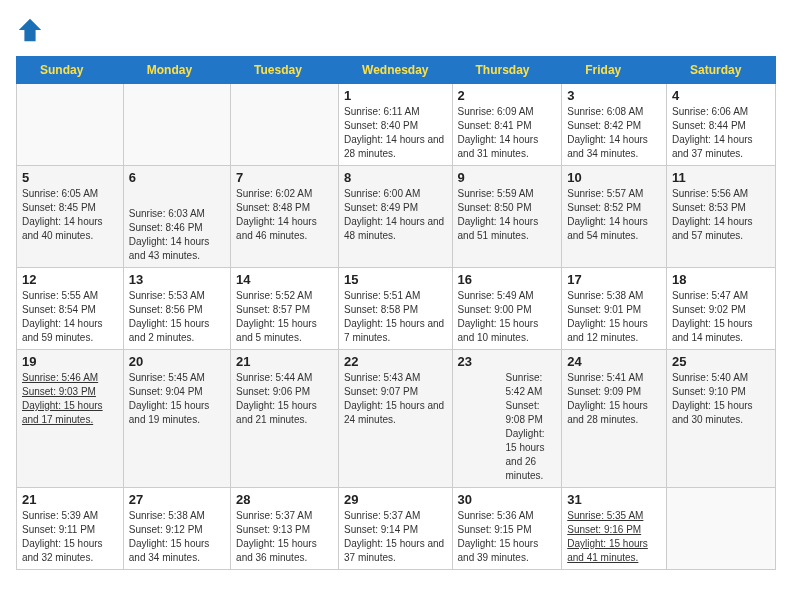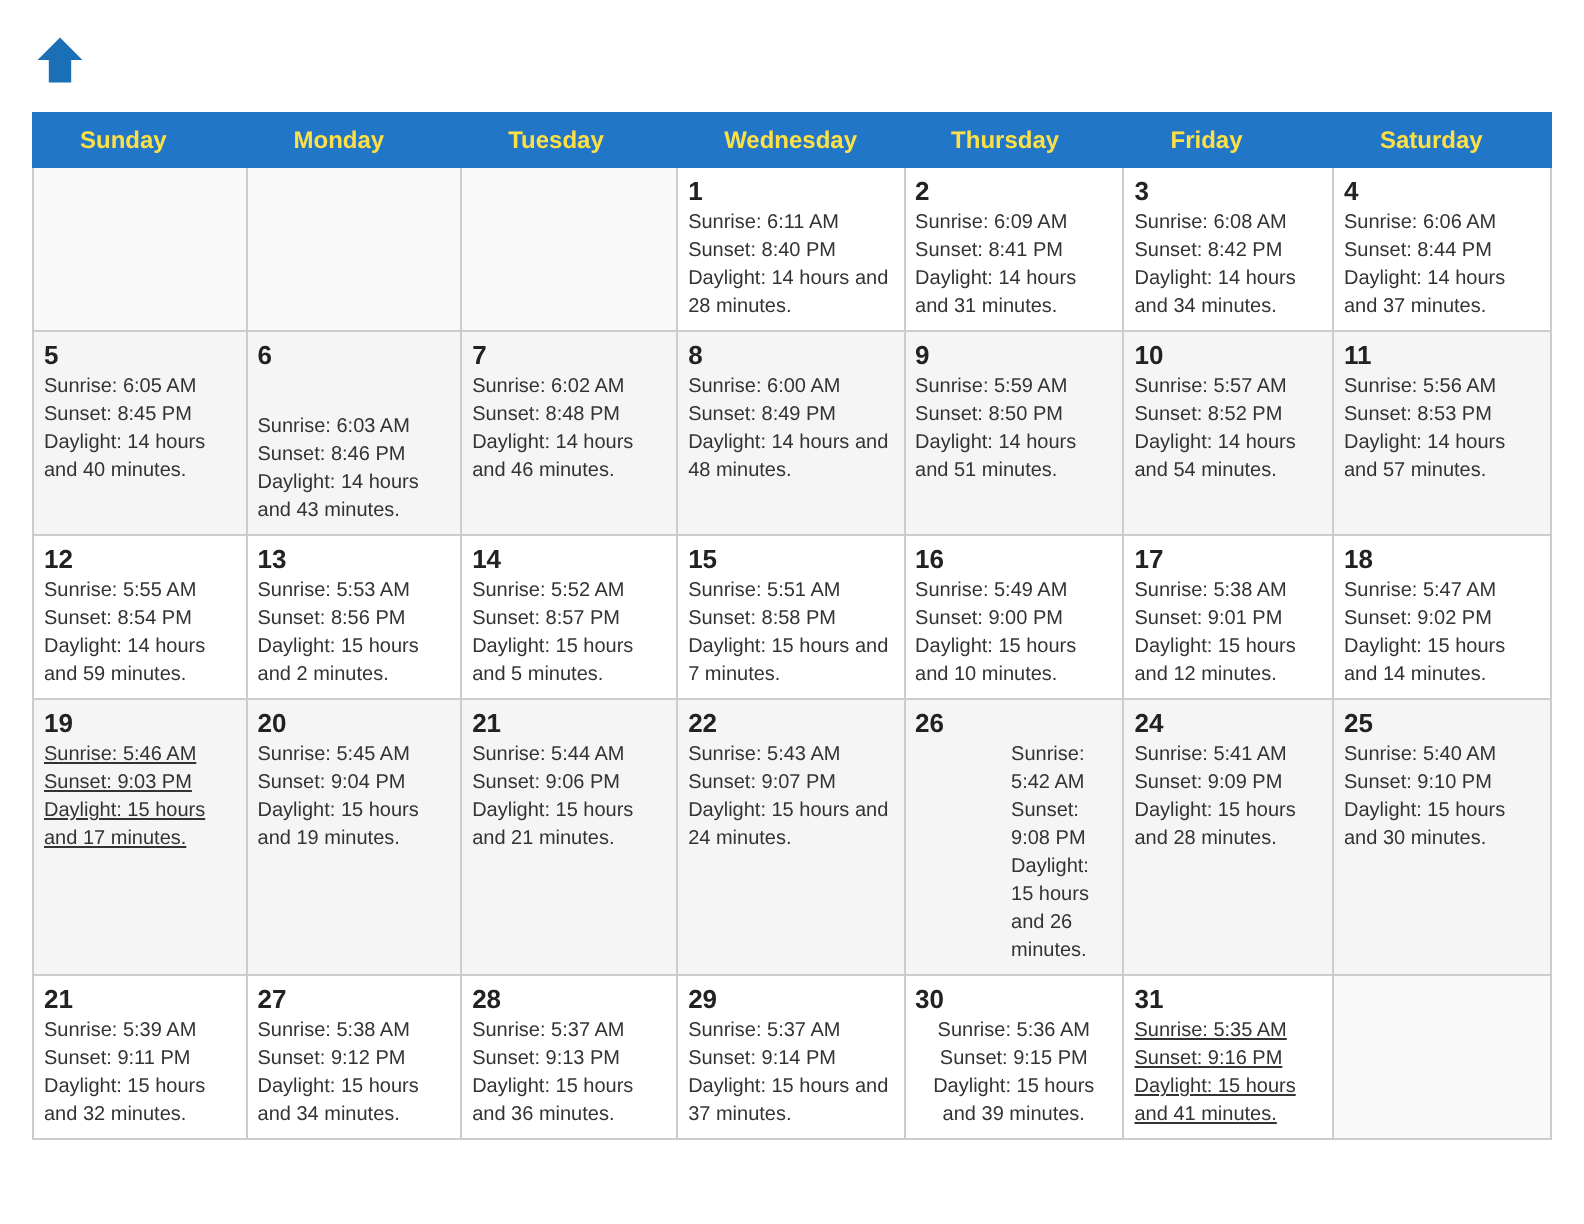--- a/index.html
+++ b/index.html
@@ -256,21 +256,21 @@
 Sunset: 9:06 PM
 Daylight: 15 hours and 21 minutes.</div>
         </td>
         <td>
           <div class="day-number">22</div>
           <div class="day-info" style="white-space: pre-line;">Sunrise: 5:43 AM
 Sunset: 9:07 PM
 Daylight: 15 hours and 24 minutes.</div>
         </td>
         <td>
-          <div class="day-number">26</div>
+          <div class="day-number">23</div>
           <div class="day-info" style="white-space: pre-line; margin-left: 48px;">Sunrise: 5:42 AM
 Sunset: 9:08 PM
 Daylight: 15 hours and 26 minutes.</div>
         </td>
         <td>
           <div class="day-number">24</div>
           <div class="day-info" style="white-space: pre-line;">Sunrise: 5:41 AM
 Sunset: 9:09 PM
 Daylight: 15 hours and 28 minutes.</div>
         </td>
@@ -301,21 +301,21 @@
 Daylight: 15 hours and 36 minutes.</div>
         </td>
         <td>
           <div class="day-number">29</div>
           <div class="day-info" style="white-space: pre-line;">Sunrise: 5:37 AM
 Sunset: 9:14 PM
 Daylight: 15 hours and 37 minutes.</div>
         </td>
         <td>
           <div class="day-number">30</div>
-          <div class="day-info" style="white-space: pre-line; text-align: center;">Sunrise: 5:36 AM
+          <div class="day-info" style="white-space: pre-line;">Sunrise: 5:36 AM
 Sunset: 9:15 PM
 Daylight: 15 hours and 39 minutes.</div>
         </td>
         <td>
           <div class="day-number">31</div>
           <div class="day-info" style="white-space: pre-line; text-decoration: underline;">Sunrise: 5:35 AM
 Sunset: 9:16 PM
 Daylight: 15 hours and 41 minutes.</div>
         </td>
         <td class="empty-cell"></td>

